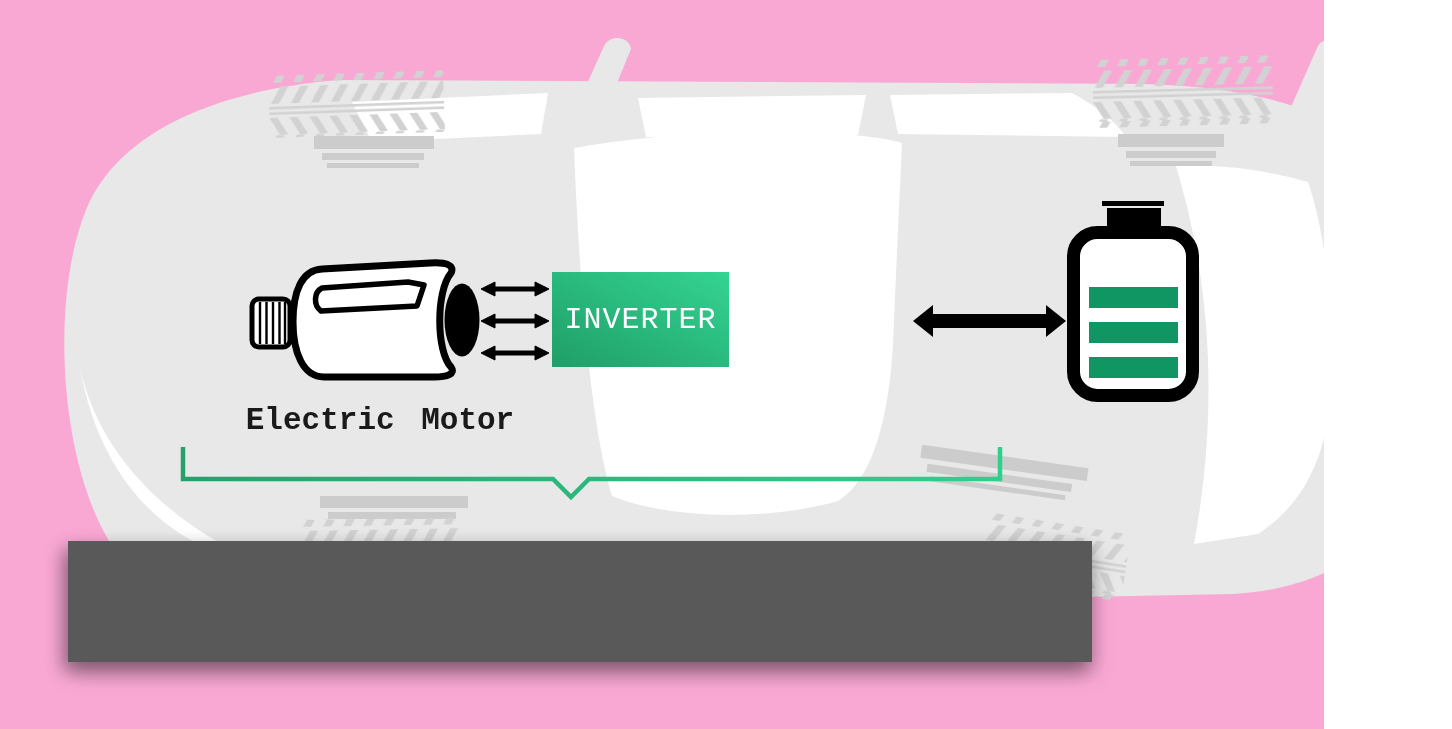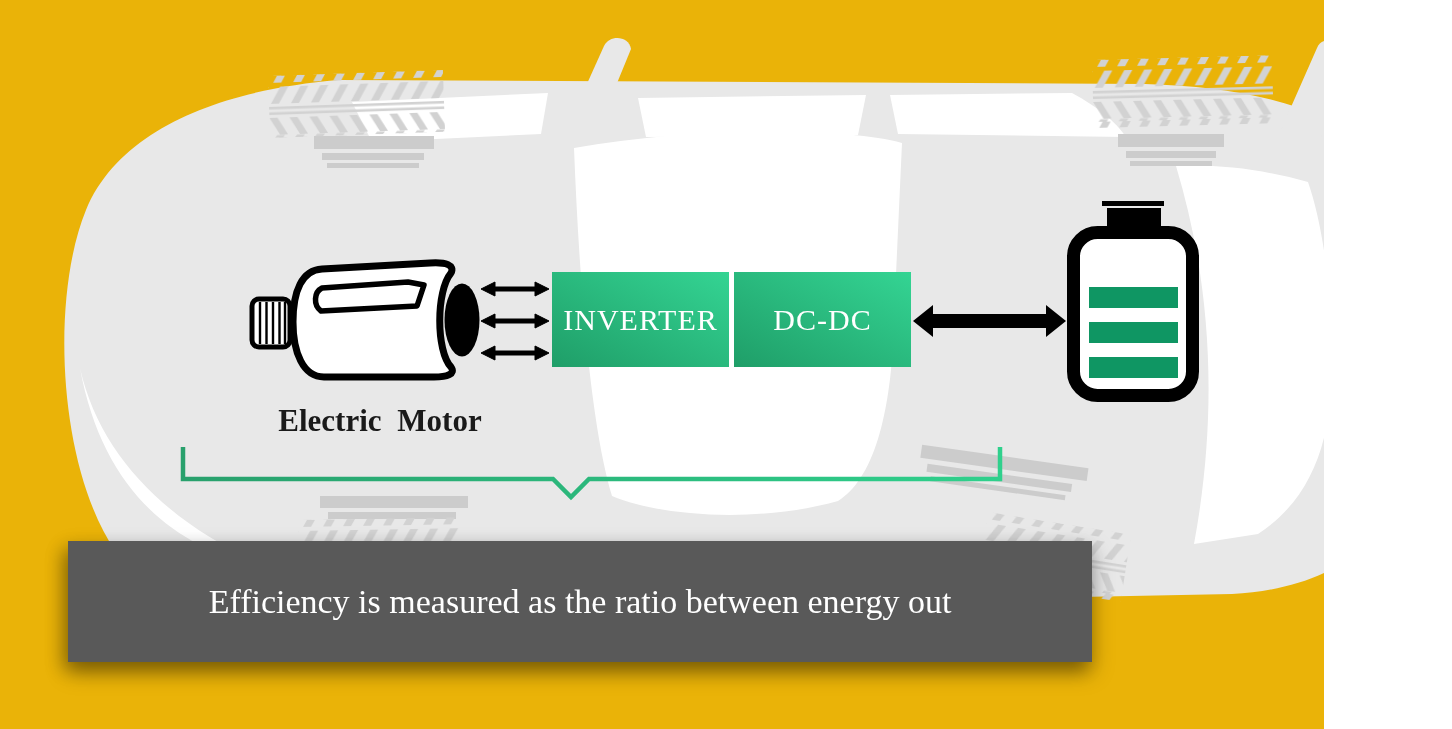--- a/index.html
+++ b/index.html
@@ -1,18 +1,18 @@
 <!DOCTYPE html>
 <html><head>
 <meta charset="utf-8">
 <style>
   html,body{margin:0;padding:0;background:#ffffff;}
   .stage{
-    position:relative;width:1324px;height:729px;background:#eab308;
-    overflow:hidden;font-family:Liberation Serif, serif;
+    position:relative;width:1324px;height:729px;background:#f9a8d4;
+    overflow:hidden;font-family:Liberation Mono, monospace;
   }
   .layer{position:absolute;left:0;top:0;width:1452px;height:729px;}
   .greenbox{
     position:absolute;display:flex;align-items:center;justify-content:center;
     font-size:30px;letter-spacing:1px;color:#fff;
   }
   .box-inverter{left:552px;top:272px;width:177px;height:95px;}
   .box-dcdc{left:734px;top:272px;width:177px;height:95px;}
   .comp-label{
     position:absolute;text-align:center;font-weight:bold;color:#1a1a1a;
@@ -130,23 +130,19 @@
         <rect x="1089" y="357" width="89" height="21"></rect>
       </g>
     </g>
 
     <path d="M183,447 L183,479 L553,479 L571,497 L589,479 L1000,479 L1000,447" fill="none" stroke="url(#bracketGrad)" stroke-width="4.5"></path>
   </svg>
 
   <div class="greenbox box-inverter" style="background: linear-gradient(to right top, rgb(31, 158, 104), rgb(52, 212, 147)); color: rgb(255, 255, 255);">
     <span>INVERTER</span>
   </div>
-  <div class="greenbox box-dcdc" style="background: linear-gradient(to right top, rgb(31, 158, 104), rgb(52, 212, 147)); color: rgb(255, 255, 255);">
-    <span>DC-DC</span>
-  </div>
 
   <div class="comp-label label-motor" style="color: rgb(26, 26, 26);">Electric Motor</div>
 
   <div class="caption" style="background: rgb(89, 89, 89); color: rgb(255, 255, 255);">
-    <span>Efficiency is measured as the ratio between energy out</span>
   </div>
 
 </div>
 
 </body></html>

